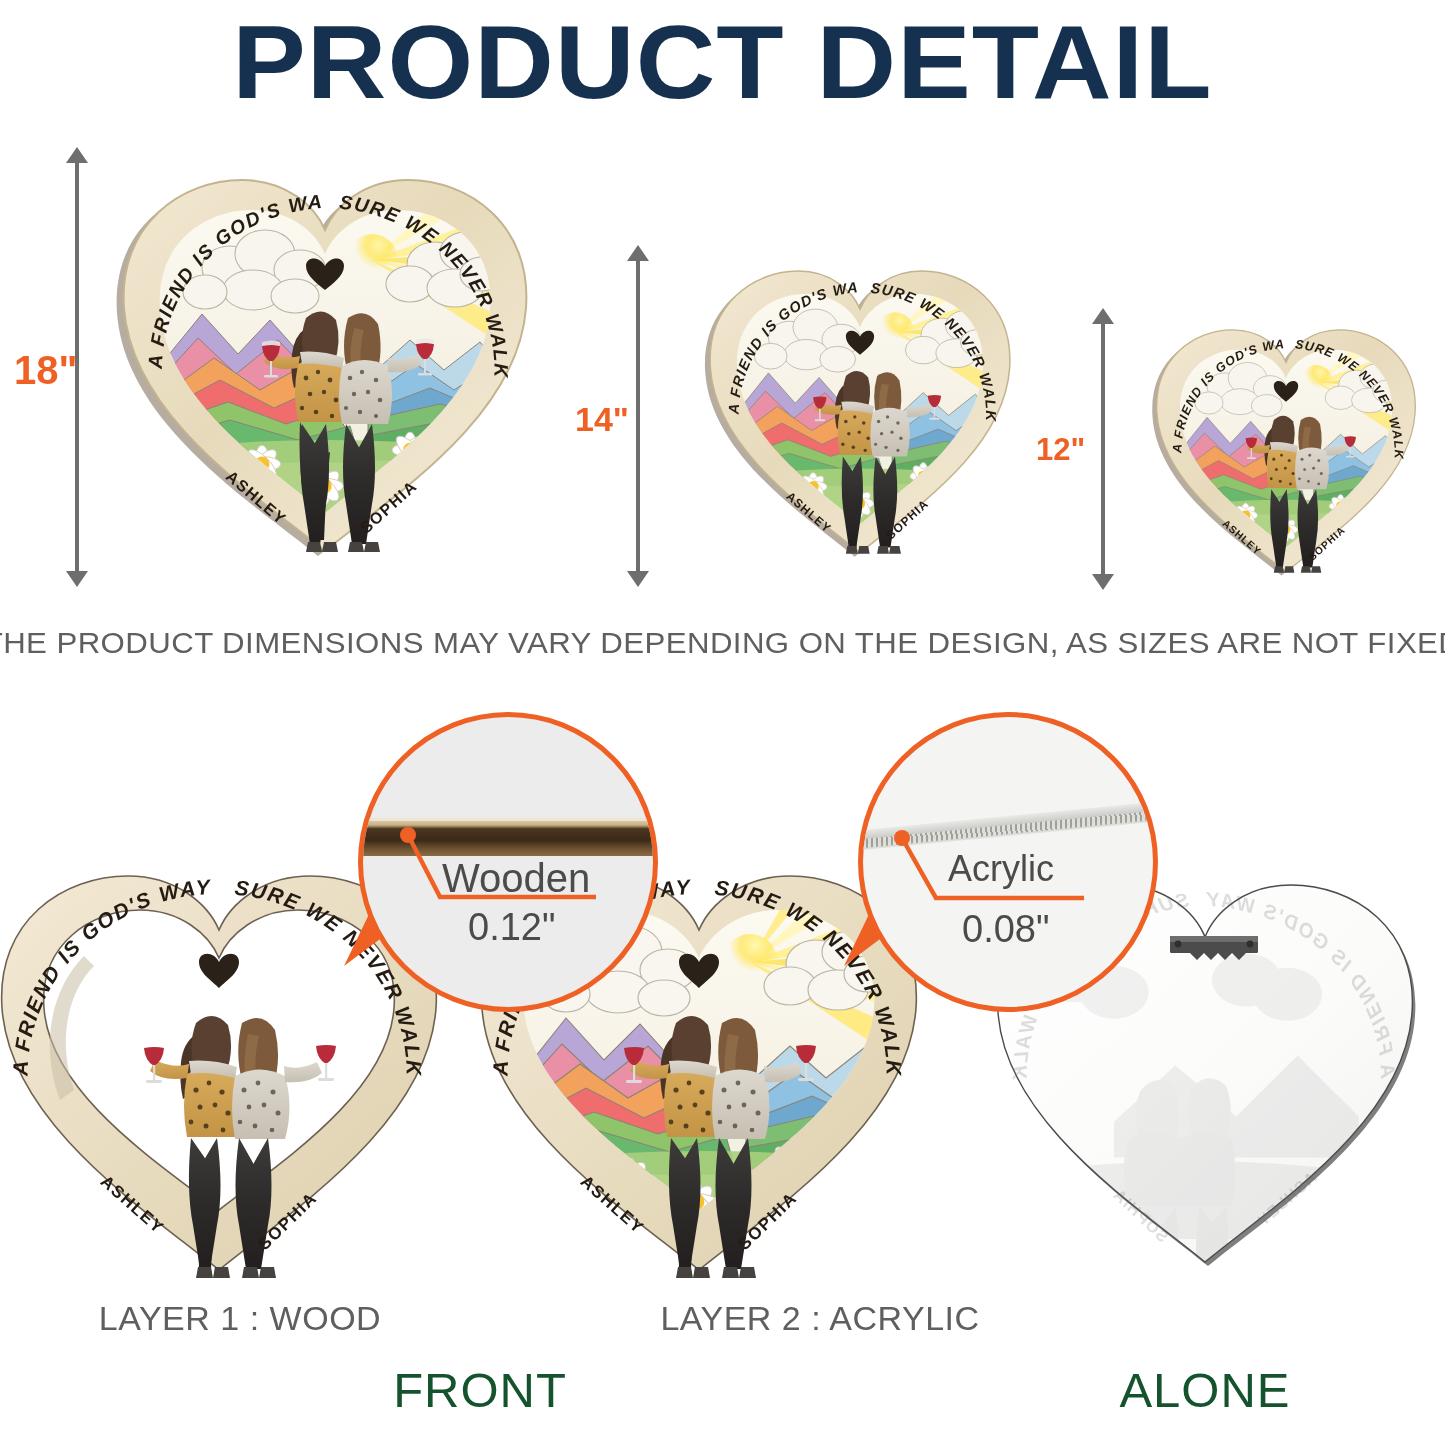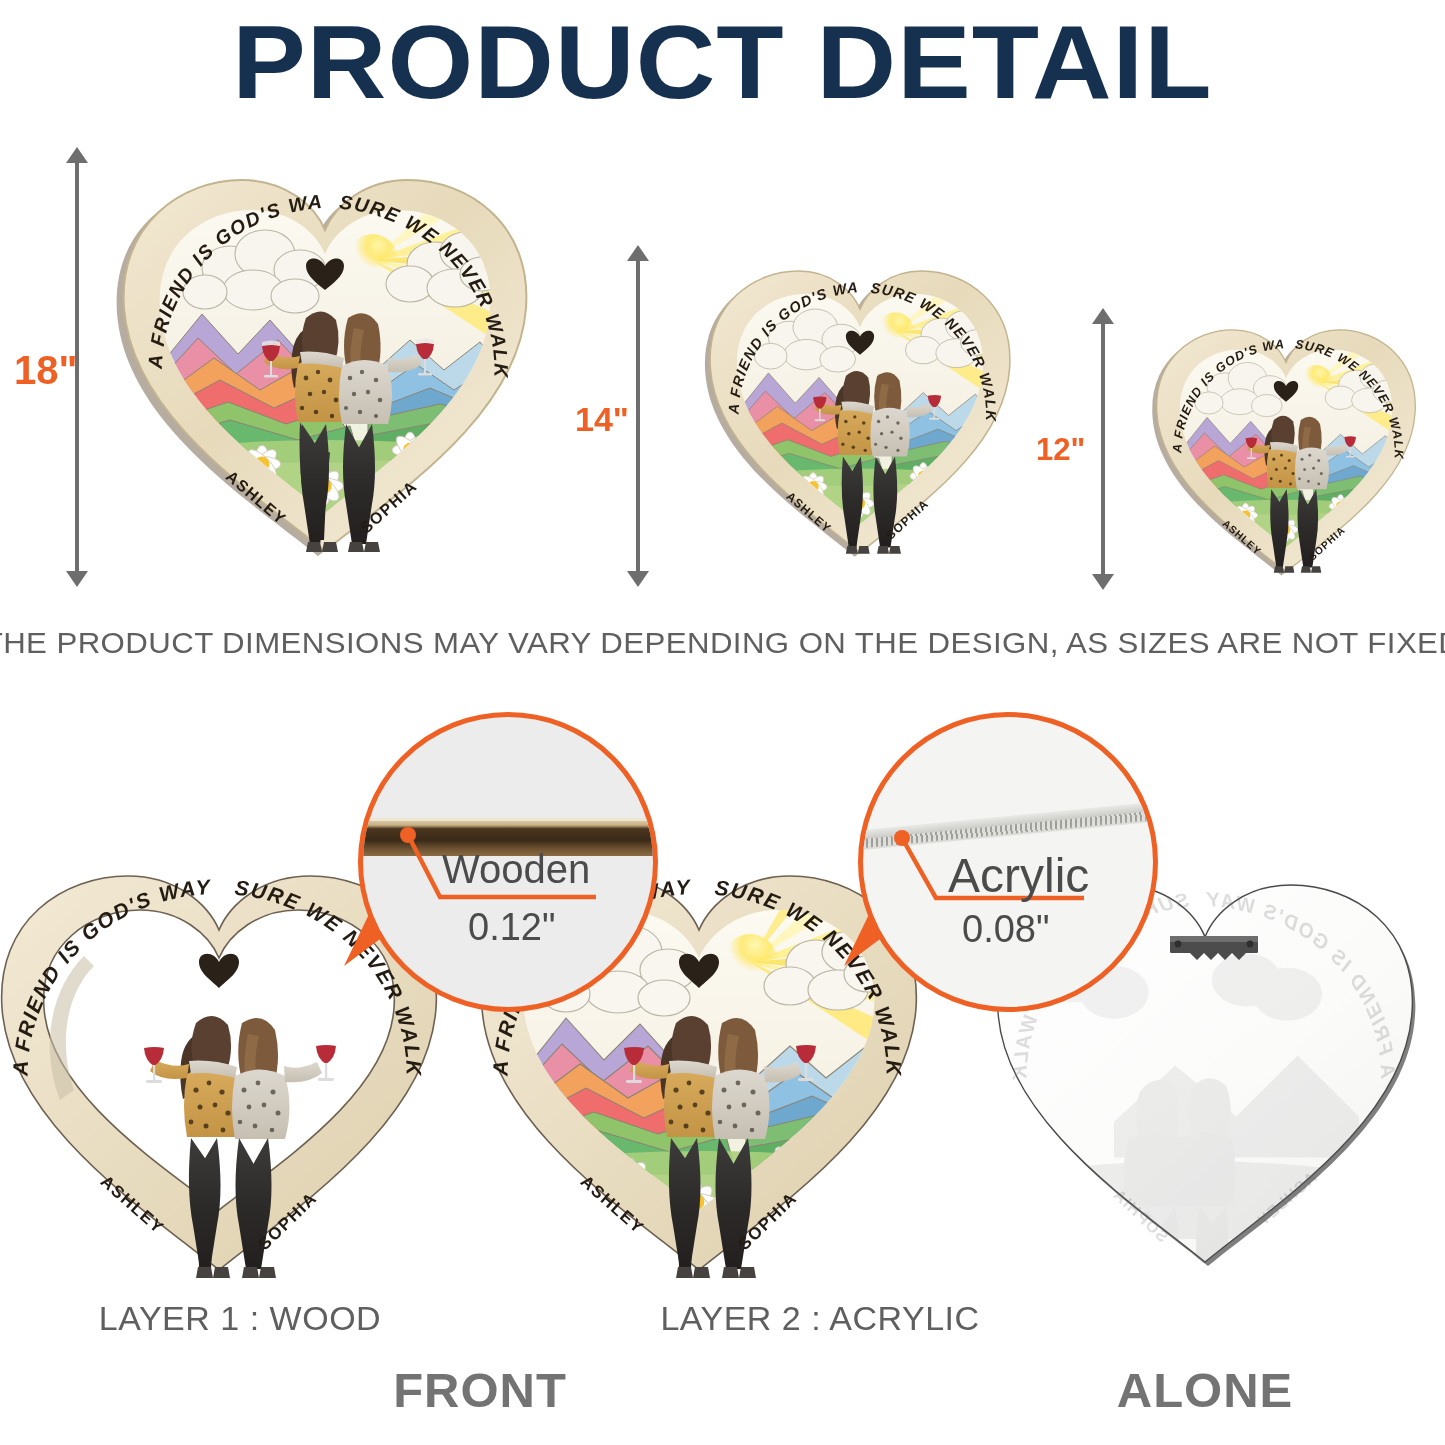--- a/index.html
+++ b/index.html
@@ -87,21 +87,21 @@
   
   .caption{
     position:absolute;text-align:center;white-space:nowrap;
     font-family:"Liberation Sans Narrow","Liberation Sans",sans-serif;
     font-size:33px;color:#5f5f5f;letter-spacing:.5px;
     transform:scaleX(1.03);transform-origin:50% 50%;
   }
   .sidecap{
     position:absolute;text-align:center;white-space:nowrap;
     font-family:"Liberation Sans",sans-serif;
-    font-size:49px;font-weight:700;color:#737373;letter-spacing:1px;
+    font-size:49px;font-weight:400;color:#14532d;letter-spacing:1px;
   }
 </style>
 </head>
 <body>
 
 <div class="stage">
 
   <div class="title">PRODUCT DETAIL</div>
 
   <div class="dimarrow" style="left:66px;top:147px;height:440px;">
@@ -1139,40 +1139,40 @@
     </div>
     <div class="disc">
       <div class="cut-wood"></div>
     </div>
     <div class="leader" style="left:0;top:0;width:290px;height:290px;">
       <svg viewBox="0 0 290 290">
         <polyline points="50,123 82,185 238,185" fill="none" stroke="#ef6024" stroke-width="4.5"></polyline>
         <circle cx="50" cy="123" r="8" fill="#ef6024"></circle>
       </svg>
     </div>
-    <div class="co-label" style="left:84px;top:135px;font-size:40px;">Wooden</div>
+    <div class="co-label" style="left:84px;top:144px;font-size:40px;">Wooden</div>
     <div class="co-value" style="left:110px;top:194px;font-size:38px;">0.12"</div>
   </div>
 
   <div class="callout acrylic" style="left:858px;top:712px;width:290px;height:290px;">
     <div class="co-pointer" style="left:-22px;top:178px;width:110px;height:80px;">
       <svg viewBox="0 0 110 80">
         <path d="M104 4 L8 76 L36 18 Z" fill="#ef6024"></path>
       </svg>
     </div>
     <div class="disc">
       <div class="cut-acr"></div>
     </div>
     <div class="leader" style="left:0;top:0;width:290px;height:290px;">
       <svg viewBox="0 0 290 290">
         <polyline points="44,126 78,186 226,186" fill="none" stroke="#ef6024" stroke-width="4.5"></polyline>
         <circle cx="44" cy="126" r="8" fill="#ef6024"></circle>
       </svg>
     </div>
-    <div class="co-label" style="left:90px;top:136px;font-size:48px;">Acrylic</div>
+    <div class="co-label" style="left:90px;top:136px;font-size:36px;">Acrylic</div>
     <div class="co-value" style="left:104px;top:196px;font-size:38px;">0.08"</div>
   </div>
 
   <div class="caption" style="left:40px;top:1300px;width:400px;">LAYER 1 : WOOD</div>
   <div class="caption" style="left:620px;top:1300px;width:400px;">LAYER 2 : ACRYLIC</div>
 
   <div class="sidecap" style="left:280px;top:1362px;width:400px;">FRONT</div>
   <div class="sidecap" style="left:1005px;top:1362px;width:400px;">ALONE</div>
 
 </div>

